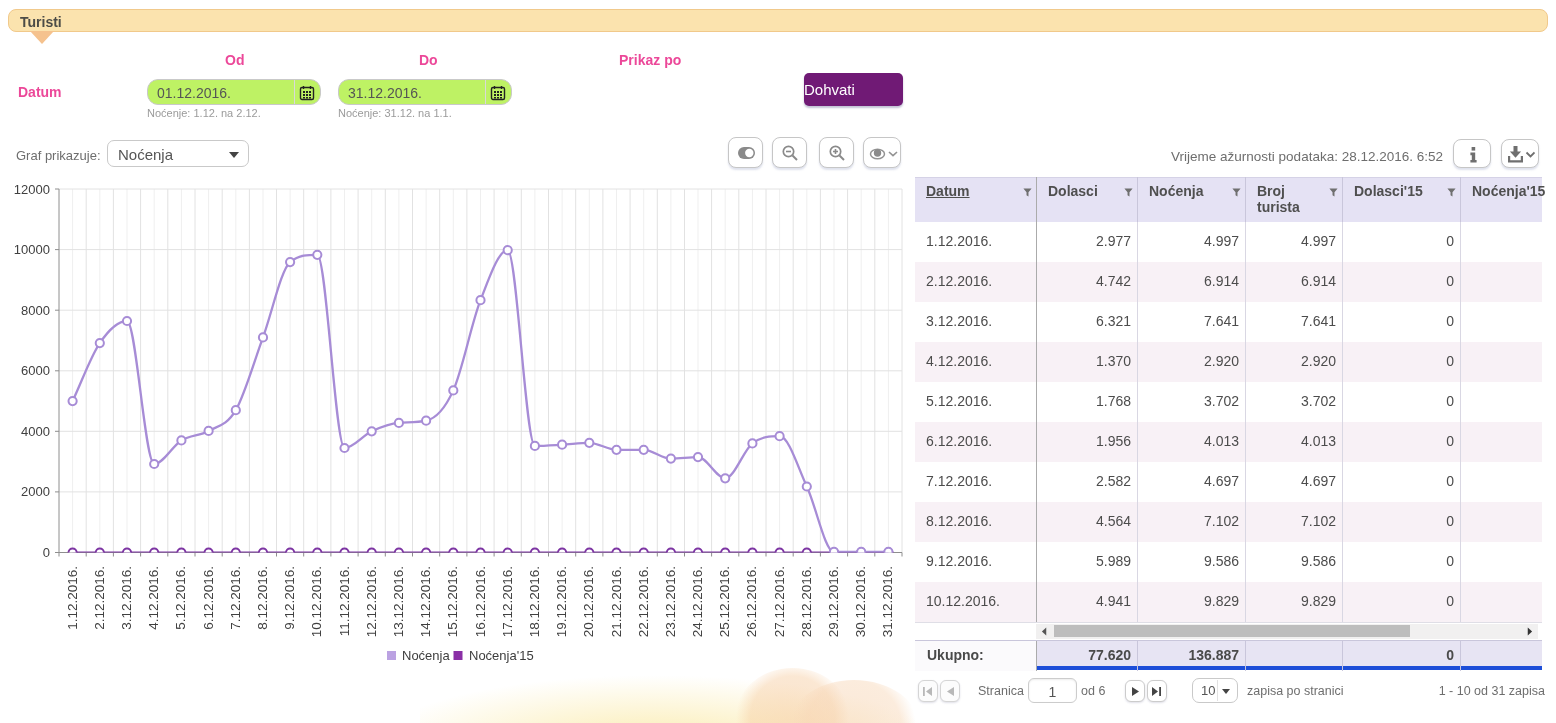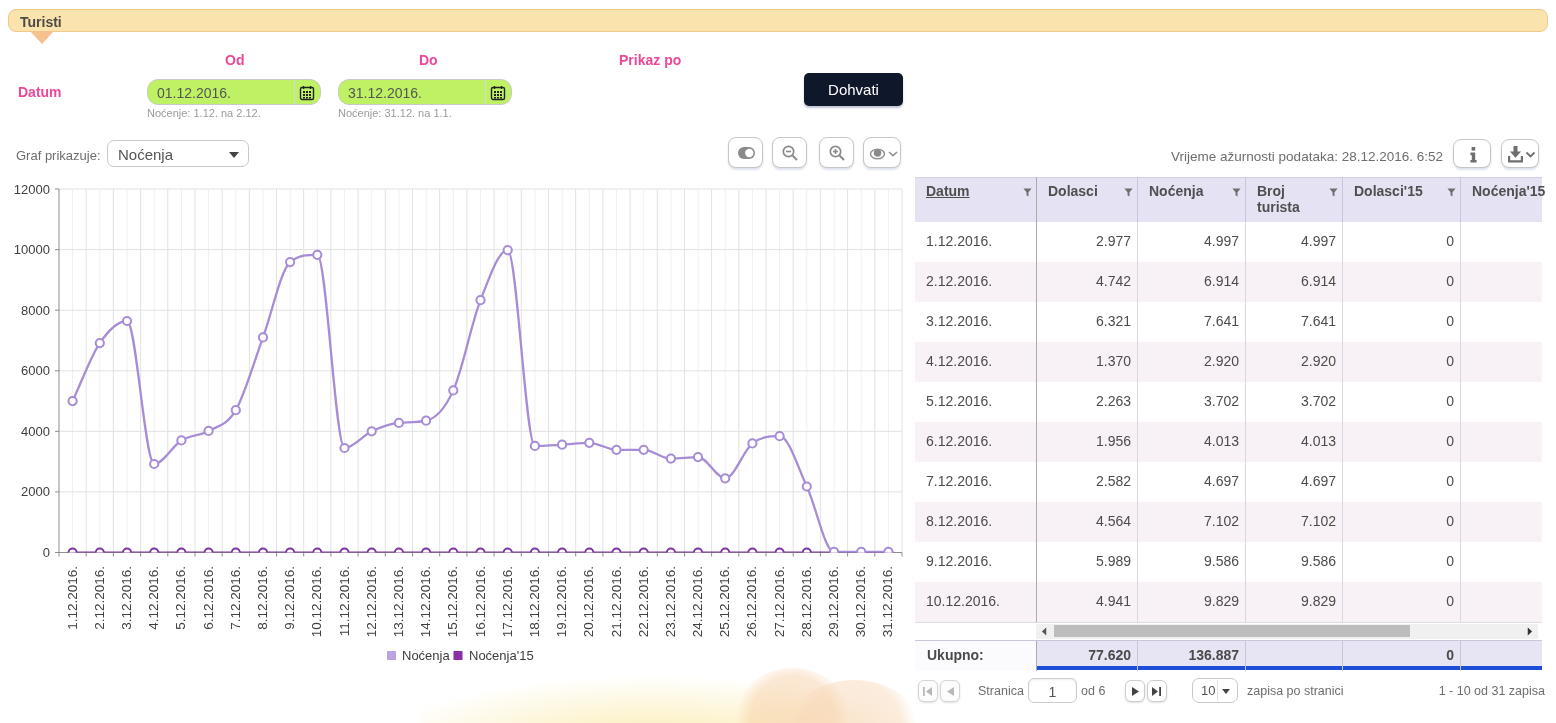--- a/index.html
+++ b/index.html
@@ -30,21 +30,21 @@
 .inputbox .sep { position:absolute; right:25px; top:0; bottom:0; width:1px; background:#d9d9d9; }
 .calic { position:absolute; right:5px; top:5px; width:16px; height:16px; }
 
 .ddl { position:absolute; height:27px; background:#fff; border:1px solid #c9c9c9; border-radius:7px; }
 .ddl .txt { position:absolute; left:10px; top:5px; font-size:15px; color:#555; }
 .ddl .arr { position:absolute; right:9px; top:11px; width:0; height:0;
   border-left:5px solid transparent; border-right:5px solid transparent; border-top:6px solid #444; }
 .ddl .asep { position:absolute; right:28px; top:1px; bottom:1px; width:1px; background:#e2e2e2; }
 
 .btn-doh { position:absolute; left:804px; top:73px; width:99px; height:33px;
-  background:#0f172a; border-radius:5px; color:#fff; font-size:15px; text-align:center;
+  background:#701a75; border-radius:5px; color:#fff; font-size:15px; text-align:left;
   line-height:33px; box-shadow:0 2px 2px rgba(120,120,160,.45); }
 
 .toolbtn { position:absolute; top:137px; height:31px; background:#fff; border:1px solid #c6c6c6;
   border-radius:8px; box-shadow:0 2px 2px rgba(160,170,200,.35); }
 
 .gray15 { position:absolute; color:#6e6e6e; font-size:15px; }
 
 
 .grid { position:absolute; left:915px; top:177px; width:627px; }
 .ghead { position:absolute; left:0; top:0; width:627px; height:45px; background:#e5e2f4; border-top:1px solid #d5d2e6;}
@@ -542,21 +542,21 @@
           <span class="num">0</span>
         </div>
         <div class="gcell" style="left:545px; width:81px;"></div>
       </div>
 <div class="rowline" style="top:205px;"></div>
 <div class="grow" style="top:205px;">
         <div class="gcell d" style="left:0; width:121px;">
           <span class="datec">5.12.2016.</span>
         </div>
         <div class="gcell" style="left:121px; width:101px; border-left-color:#ababab;">
-          <span class="num">2.263</span>
+          <span class="num">1.768</span>
         </div>
         <div class="gcell" style="left:222px; width:108px;">
           <span class="num">3.702</span>
         </div>
         <div class="gcell" style="left:330px; width:97px;">
           <span class="num">3.702</span>
         </div>
         <div class="gcell" style="left:427px; width:118px;">
           <span class="num">0</span>
         </div>

